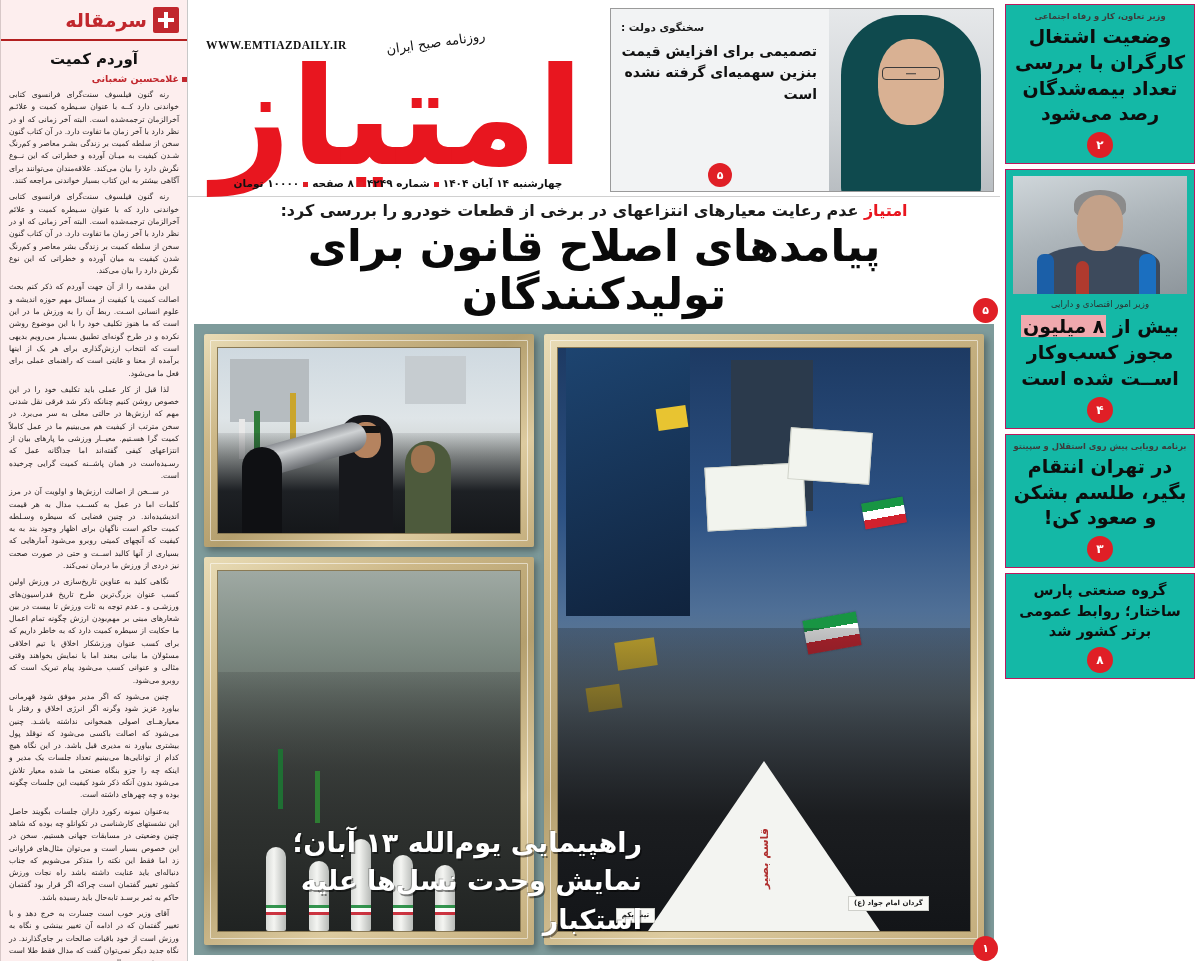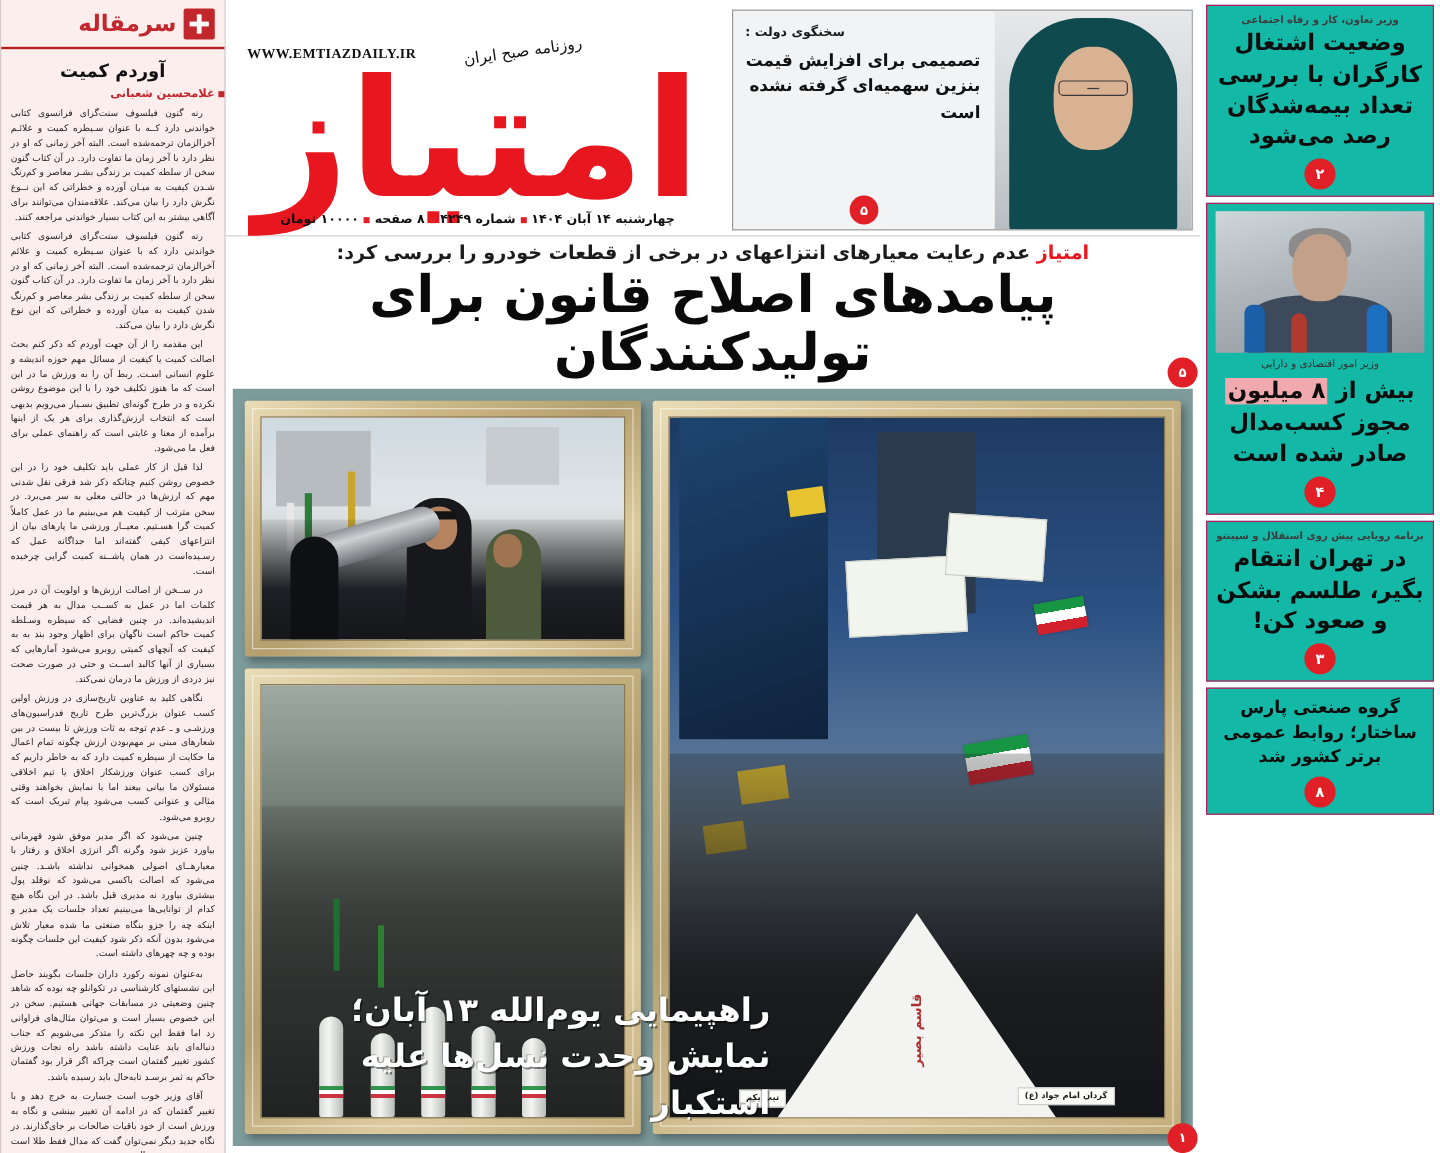--- a/index.html
+++ b/index.html
@@ -677,21 +677,21 @@
             <div class="ph-c-banner" style="left:36%;top:20%;width:24%;height:11%;transform:rotate(-3deg);"></div>
             <div class="ph-c-banner" style="left:56%;top:14%;width:20%;height:9%;transform:rotate(4deg);"></div>
             <div class="ph-c-yflag" style="left:24%;top:10%;"></div>
             <div class="ph-c-yflag" style="left:14%;top:50%;width:40px;height:28px;"></div>
             <div class="ph-c-yflag" style="left:7%;top:58%;width:34px;height:24px;"></div>
             <div class="ph-c-iranflag" style="left:60%;top:46%;"></div>
             <div class="ph-c-iranflag" style="left:74%;top:26%;width:42px;height:26px;"></div>
             <div class="ph-c-crowd"></div>
             <div class="ph-c-bigmissile"></div>
             <div class="ph-c-script">قاسم بصیر</div>
-            <div class="ph-c-label" style="right:10%;bottom:10px;">گردان
+            <div class="ph-c-label" style="right:10%;bottom:20px;">گردان
 امام جواد (ع)</div>
             <div class="ph-c-label" style="left:14%;bottom:8px;">تیپ یکم</div>
           </div>
         </div>
       </div>
 
       <div class="collage-caption">
         <div>راهپیمایی یوم‌الله ۱۳ آبان؛</div>
         <div>نمایش وحدت نسل‌ها علیه استکبار</div>
       </div>
@@ -710,21 +710,21 @@
     <div class="side-box">
       <div class="side-photo">
         <div class="ph-body"></div>
         <div class="ph-hair"></div>
         <div class="ph-head"></div>
         <div class="mic m1"></div>
         <div class="mic m2"></div>
         <div class="mic m3"></div>
       </div>
       <div class="side-caption">وزیر امور اقتصادی و دارایی</div>
-      <div class="side-hl"><span>بیش از </span><span class="hlmark">۸ میلیون</span><span> مجوز کسب‌مدال صادر شده است</span></div>
+      <div class="side-hl"><span>بیش از </span><span class="hlmark">۸ میلیون</span><span> مجوز کسب‌وکار اســت شده است</span></div>
       <div class="pagedot">۴</div>
     </div>
 
     <div class="side-box">
       <div class="side-kicker">برنامه رویایی پیش روی استقلال و سپینتو</div>
       <div class="side-hl">در تهران انتقام بگیر، طلسم بشکن و صعود کن!</div>
       <div class="pagedot">۳</div>
     </div>
 
     <div class="side-box">

